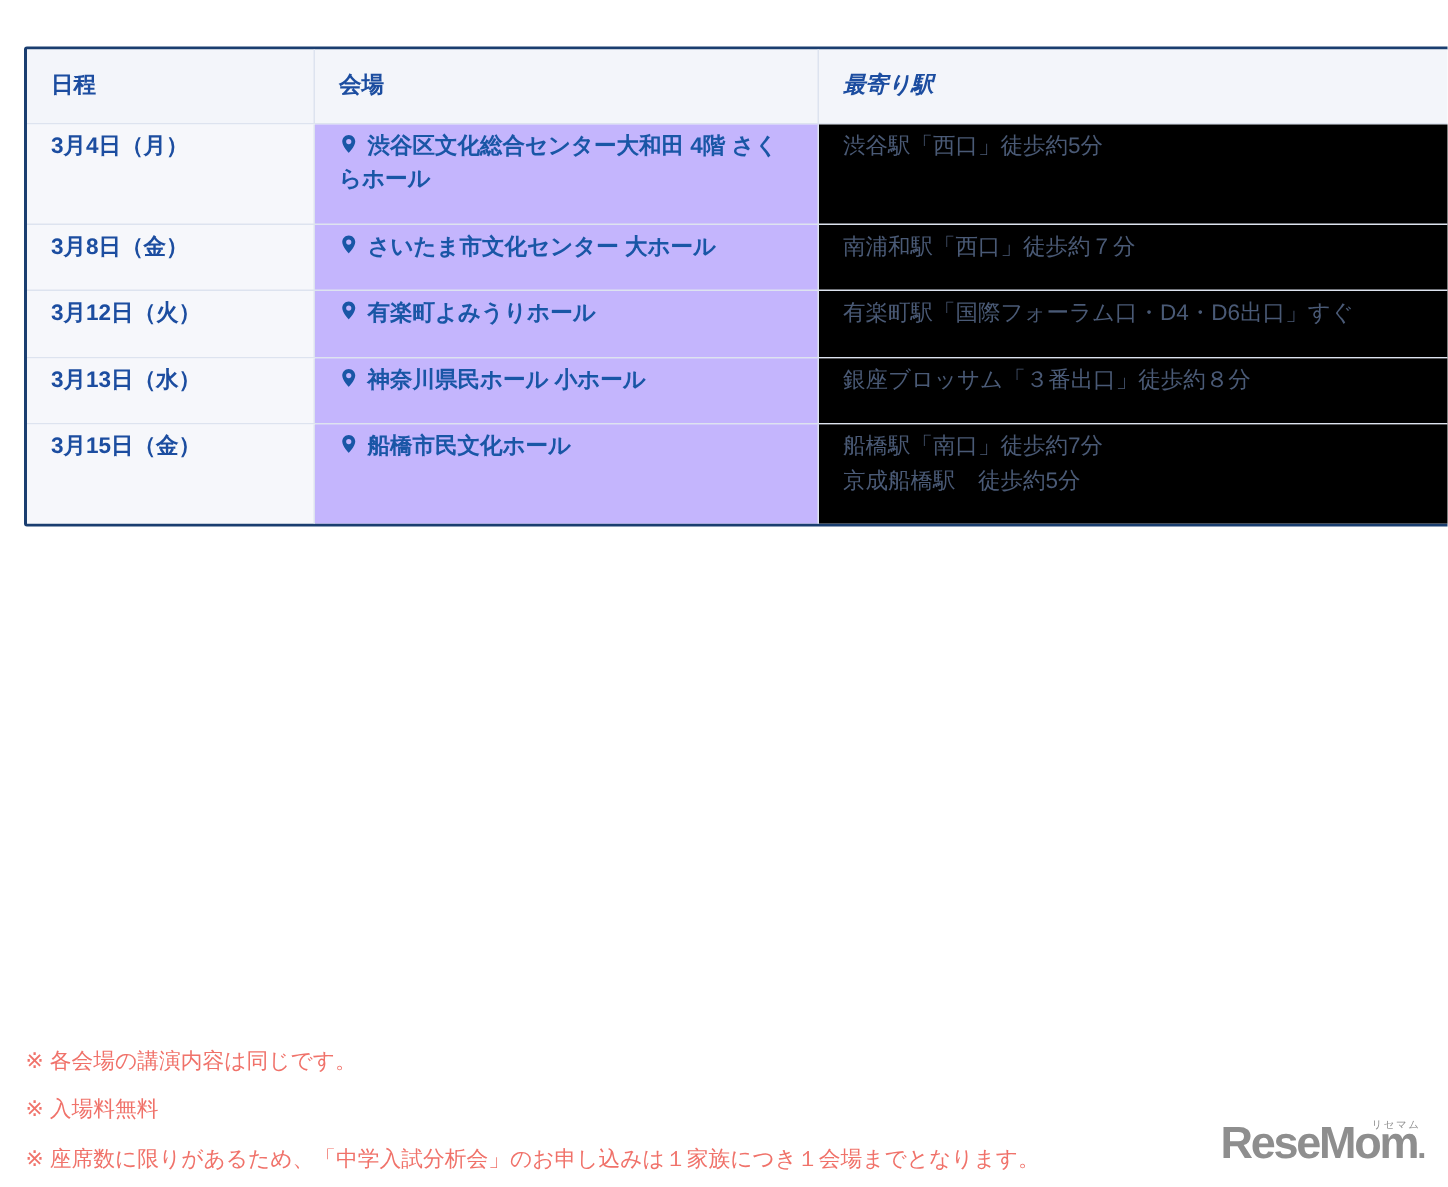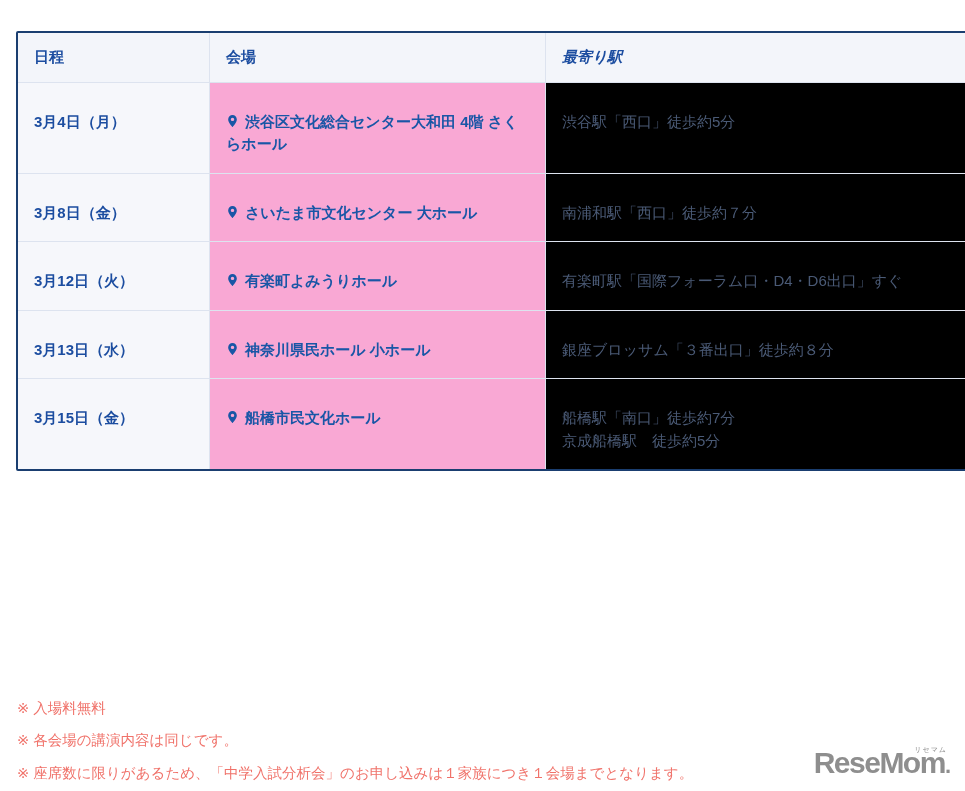--- a/index.html
+++ b/index.html
@@ -37,29 +37,29 @@
   th {
     background: #f3f5fa;
     color: #1c4da0;
     font-weight: bold;
     padding: 13px 16px;
     border-right: 1px solid #dde3ef;
   }
   th:last-child { border-right: none; font-style: italic; }
   tbody tr:last-child td { border-bottom: none; }
 
-  td { padding: 28px 16px 17px 16px; }
+  td { padding: 4px 16px 17px 16px; }
   td.date-cell {
     background: #f6f7fb;
     color: #1c4da0;
     font-weight: bold;
     border-right: 1px solid #dde3ef;
   }
   td.venue-cell {
-    background: #f9a8d4;
+    background: #c4b5fd;
     border-right: 1px solid #dde3ef;
   }
   td.station-cell {
     background: #000000;
     color: #4a5a76;
     white-space: pre-line;
   }
   a.venue-link {
     color: #1956a6;
     font-weight: bold;
@@ -182,22 +182,22 @@
                   <path d="M12 1C7.6 1 4 4.6 4 9c0 5.8 8 14 8 14s8-8.2 8-14c0-4.4-3.6-8-8-8zm0 11.2A3.2 3.2 0 1 1 12 5.8a3.2 3.2 0 0 1 0 6.4z"></path>
                 </svg></span><span class="venue-name">船橋市民文化ホール</span></a>
       </td>
       <td class="station-cell">船橋駅「南口」徒歩約7分
 京成船橋駅　徒歩約5分</td>
     </tr>
   </tbody>
   </table>
 
   <div class="notes">
+    <div class="note-line">※ 各会場の講演内容は同じです。</div>
     <div class="note-line">※ 入場料無料</div>
-    <div class="note-line">※ 各会場の講演内容は同じです。</div>
     <div class="note-line">※ 座席数に限りがあるため、「中学入試分析会」のお申し込みは１家族につき１会場までとなります。</div>
   </div>
 
   <div class="logo">
     <span class="logo-ruby">リセマム</span><span class="logo-main">ReseMom</span><span class="logo-dot">.</span>
   </div>
 
 </div>
 
 </body></html>

